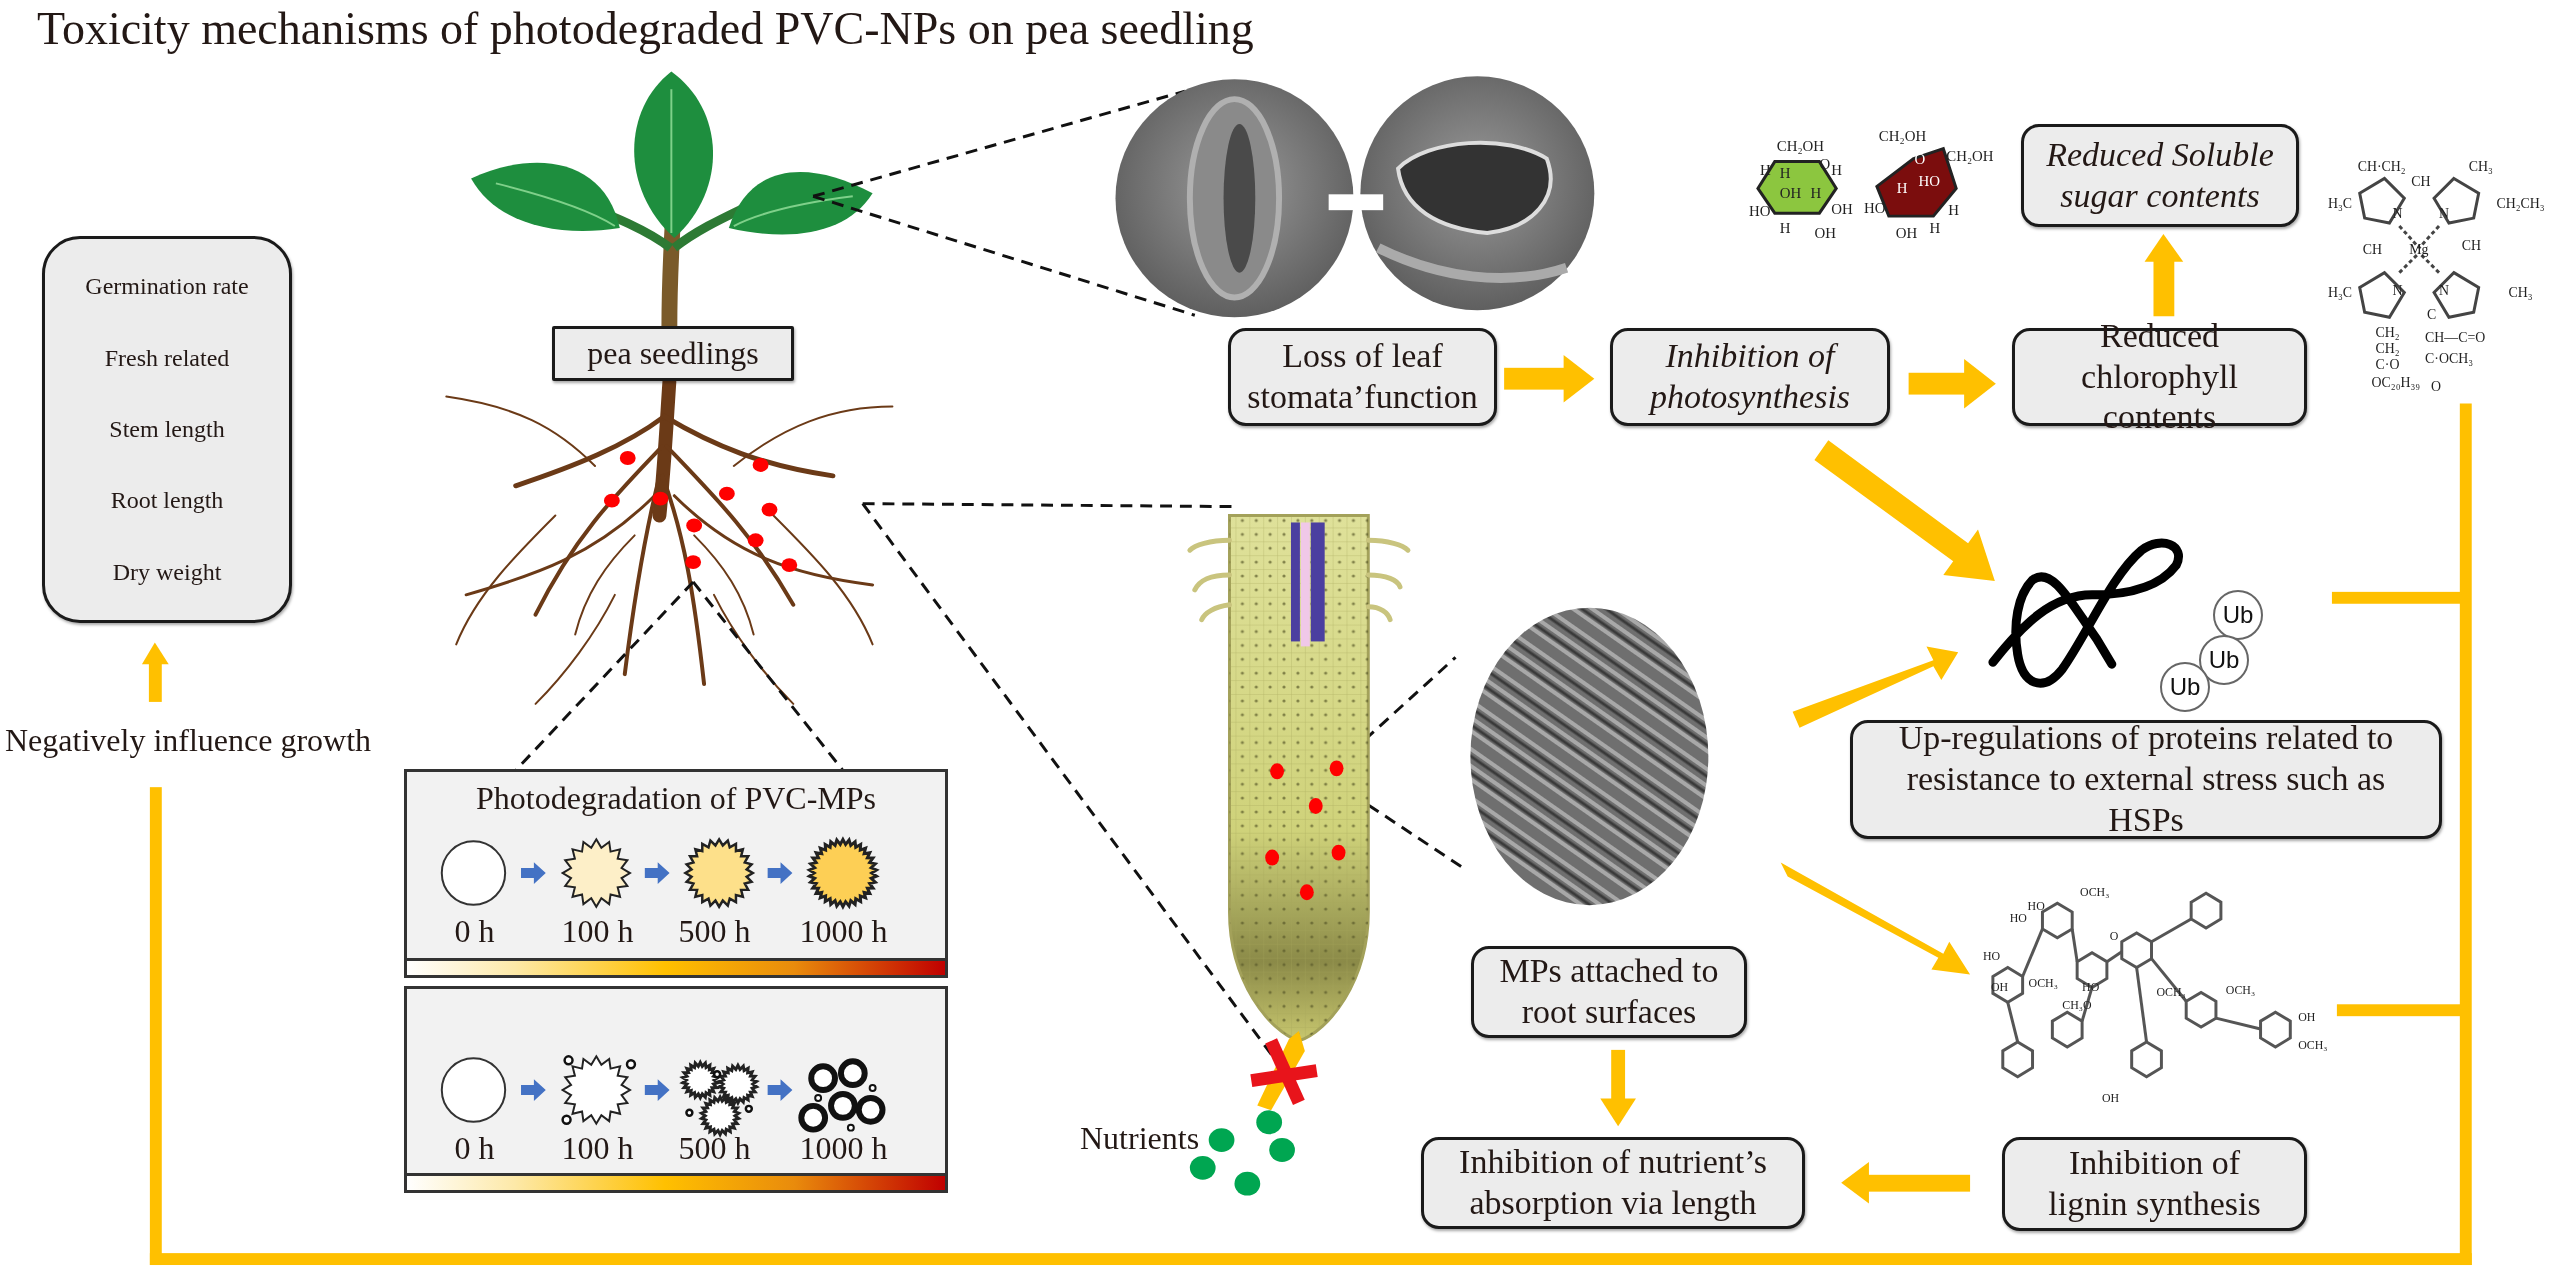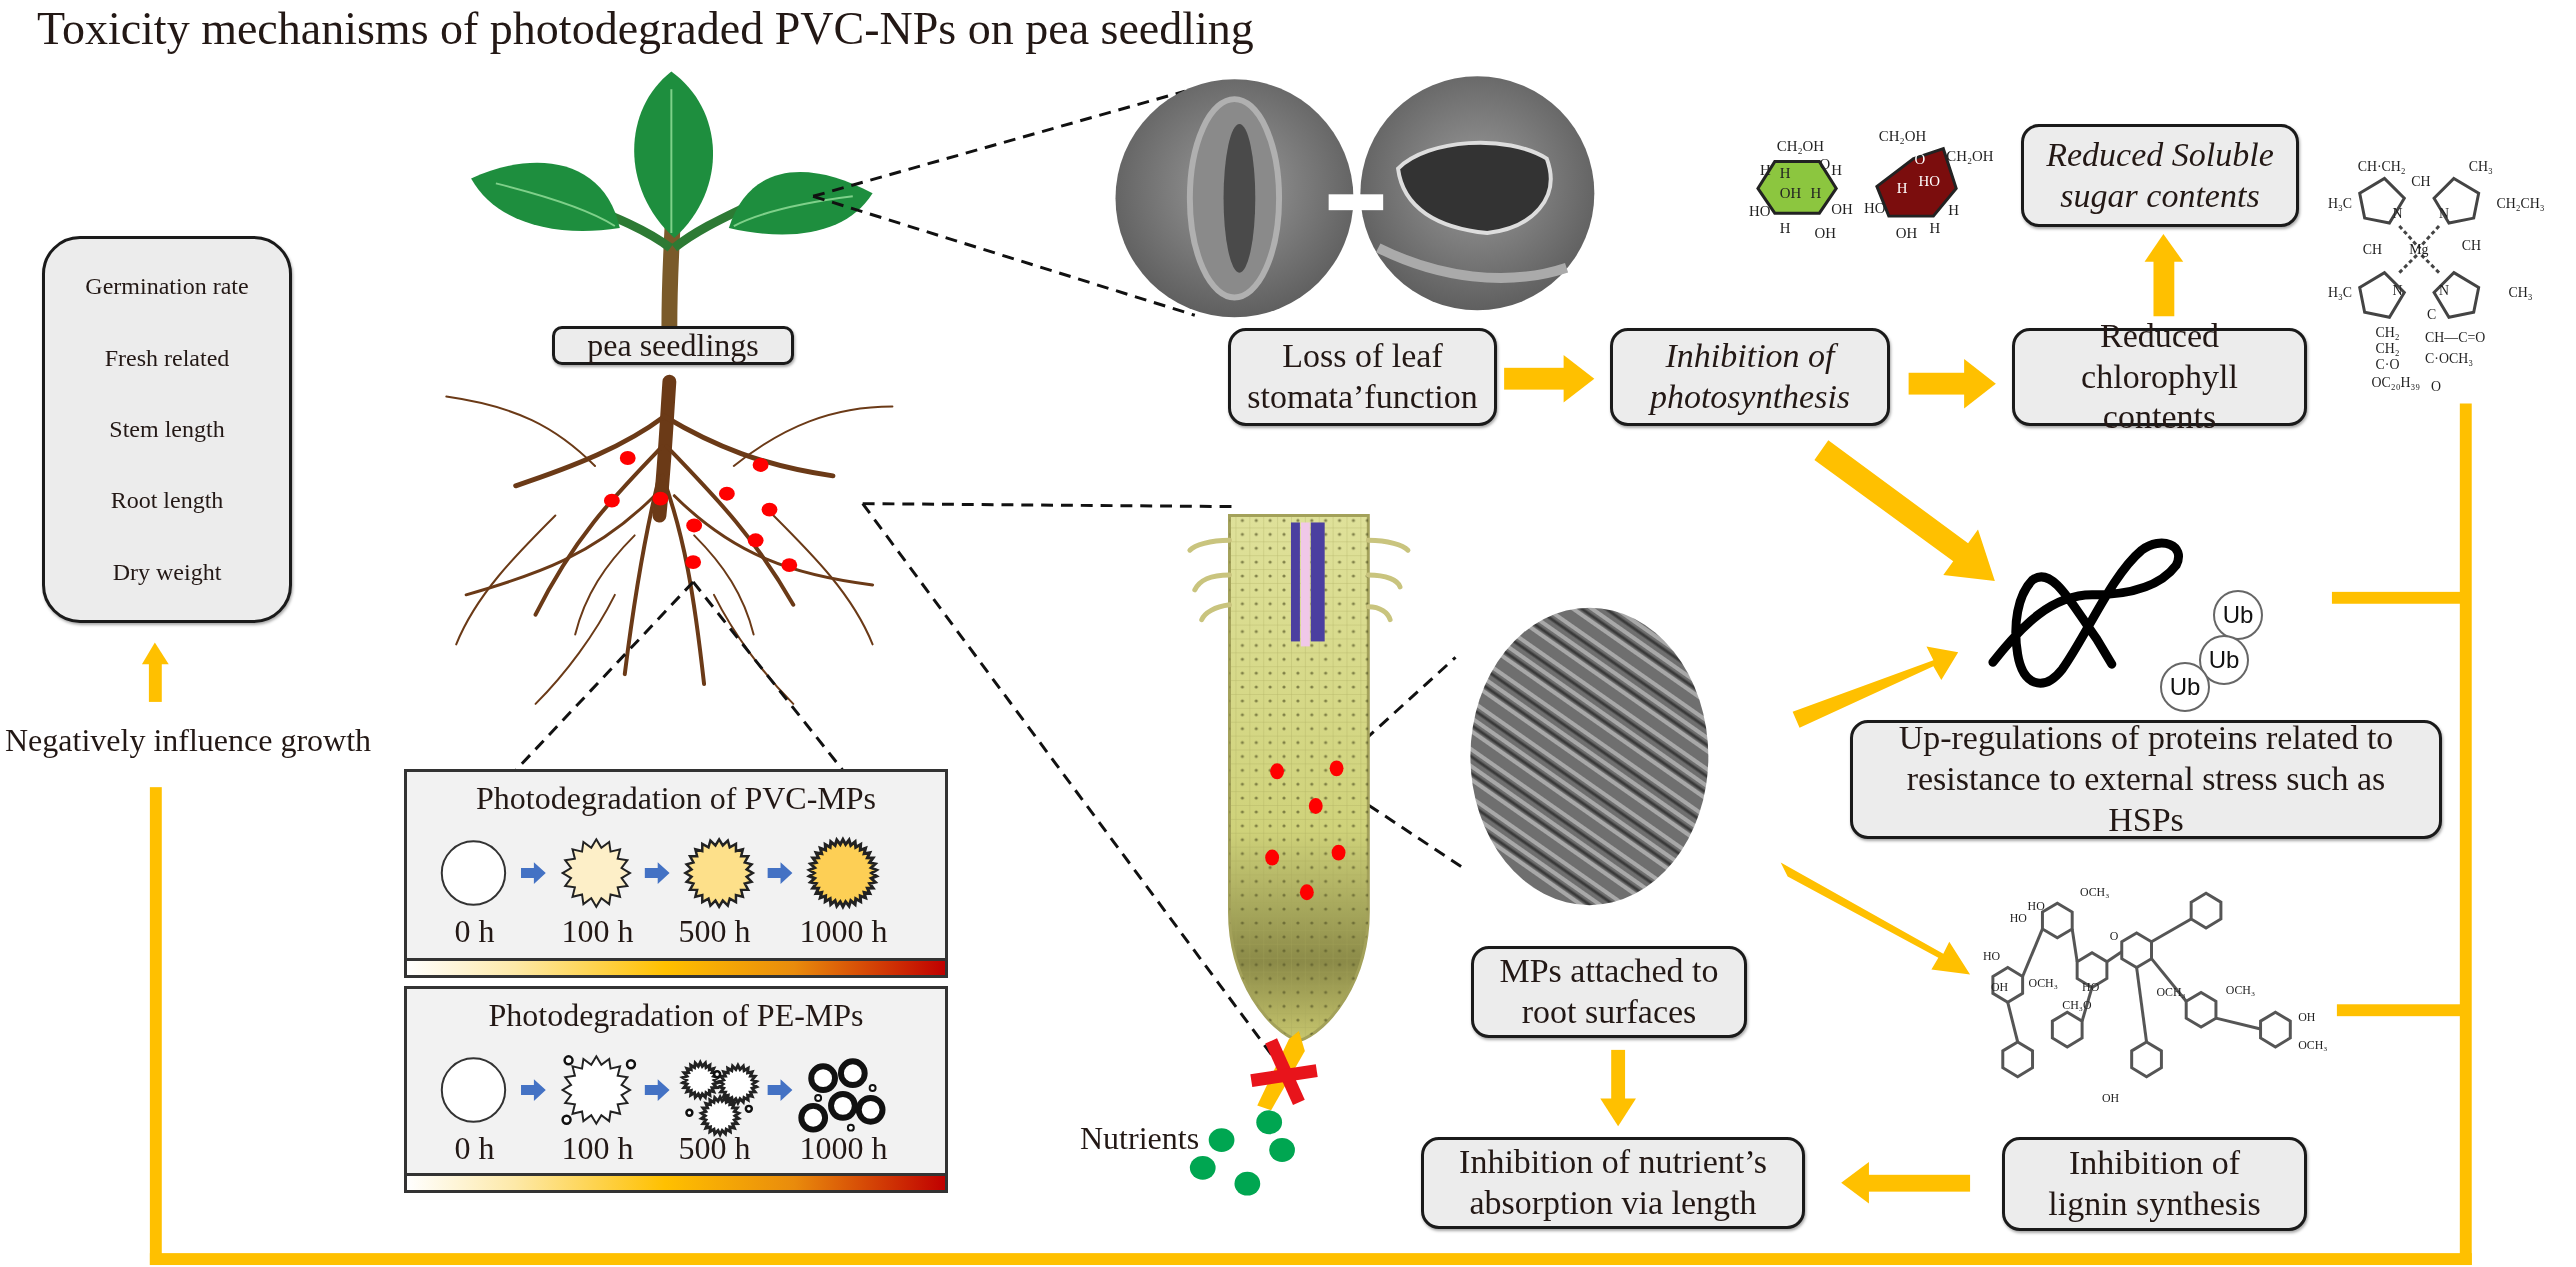--- a/index.html
+++ b/index.html
@@ -320,21 +320,21 @@
 
 <div class="box leftbox">
   <div>Germination rate</div>
   <div>Fresh related</div>
   <div>Stem length</div>
   <div>Root length</div>
   <div>Dry weight</div>
 </div>
 <div class="abs neg">Negatively influence growth</div>
 
-<div class="box" style="left:552px;top:326px;width:242px;height:39px;border-radius:10px;font-size:32px;">
+<div class="box" style="left:552px;top:326px;width:242px;height:55px;border-radius:2px;font-size:32px;">
   <span>pea seedlings</span>
 </div>
 
 <div class="panel" style="left:404px;top:769px;width:544px;height:209px;">
   <div class="ptitle">Photodegradation of PVC-MPs</div>
   <svg width="544" height="209" viewBox="0 0 549 211">
     <circle cx="67" cy="102" r="32" fill="#fff" stroke="#333" stroke-width="2"></circle>
     <g id="pvc100">
         <polygon points="191.0,68.0 196.1,76.5 204.0,70.6 205.4,80.4 215.0,78.0 212.6,87.6 222.4,89.0 216.5,96.9 225.0,102.0 216.5,107.1 222.4,115.0 212.6,116.4 215.0,126.0 205.4,123.6 204.0,133.4 196.1,127.5 191.0,136.0 185.9,127.5 178.0,133.4 176.6,123.6 167.0,126.0 169.4,116.4 159.6,115.0 165.5,107.1 157.0,102.0 165.5,96.9 159.6,89.0 169.4,87.6 167.0,78.0 176.6,80.4 178.0,70.6 185.9,76.5" fill="#fdefc8" stroke="#222" stroke-width="2"></polygon>
       </g>
@@ -351,21 +351,20 @@
     </g>
   </svg>
   <div class="lab" style="left:8px;">0 h</div>
   <div class="lab" style="left:131px;">100 h</div>
   <div class="lab" style="left:248px;">500 h</div>
   <div class="lab" style="left:377px;">1000 h</div>
   <div class="grad"></div>
 </div>
 
 <div class="panel" style="left:404px;top:986px;width:544px;height:207px;">
-  <div class="ptitle">Photodegradation of PE-MPs</div>
   <svg width="544" height="207" viewBox="0 0 549 209">
     <circle cx="67" cy="102" r="32" fill="#fff" stroke="#333" stroke-width="2"></circle>
     <g id="pe100">
         <polygon points="191.0,68.0 196.1,76.5 204.0,70.6 205.4,80.4 215.0,78.0 212.6,87.6 222.4,89.0 216.5,96.9 225.0,102.0 216.5,107.1 222.4,115.0 212.6,116.4 215.0,126.0 205.4,123.6 204.0,133.4 196.1,127.5 191.0,136.0 185.9,127.5 178.0,133.4 176.6,123.6 167.0,126.0 169.4,116.4 159.6,115.0 165.5,107.1 157.0,102.0 165.5,96.9 159.6,89.0 169.4,87.6 167.0,78.0 176.6,80.4 178.0,70.6 185.9,76.5" fill="#ffffff" stroke="#222" stroke-width="2"></polygon>
         <circle cx="163" cy="72" r="4" fill="#fff" stroke="#111" stroke-width="2.5"></circle>
         <circle cx="226" cy="76" r="4" fill="#fff" stroke="#111" stroke-width="2.5"></circle>
         <circle cx="161" cy="132" r="4" fill="#fff" stroke="#111" stroke-width="2.5"></circle>
       </g>
     <g id="pe500">
         <polygon points="296.0,74.0 298.0,78.1 301.1,74.7 301.8,79.3 305.7,76.9 305.2,81.4 309.6,80.2 307.8,84.4 312.4,84.5 309.4,88.1 313.8,89.4 310.0,92.0 313.8,94.6 309.4,95.9 312.4,99.5 307.8,99.6 309.6,103.8 305.2,102.6 305.7,107.1 301.8,104.7 301.1,109.3 298.0,105.9 296.0,110.0 294.0,105.9 290.9,109.3 290.2,104.7 286.3,107.1 286.8,102.6 282.4,103.8 284.2,99.6 279.6,99.5 282.6,95.9 278.2,94.6 282.0,92.0 278.2,89.4 282.6,88.1 279.6,84.5 284.2,84.4 282.4,80.2 286.8,81.4 286.3,76.9 290.2,79.3 290.9,74.7 294.0,78.1" fill="#ffffff" stroke="#222" stroke-width="3"></polygon>

